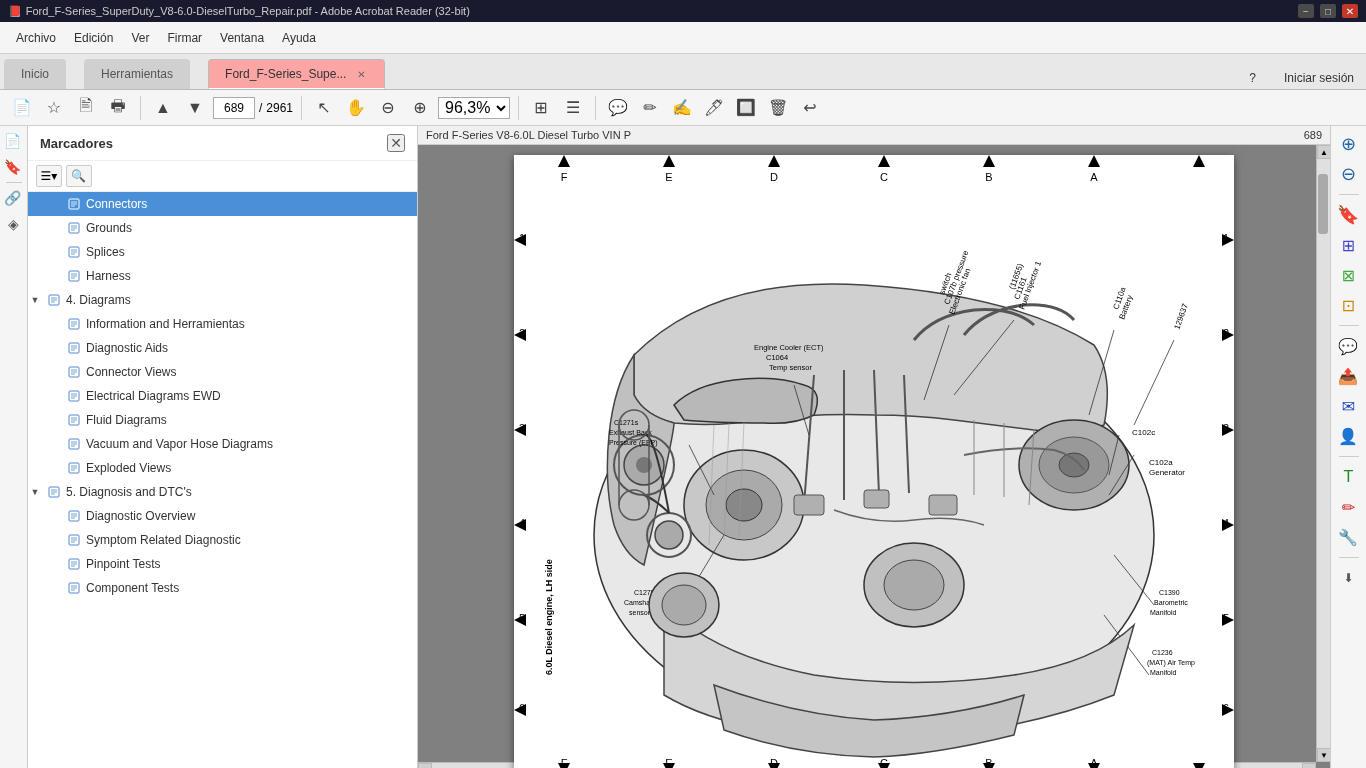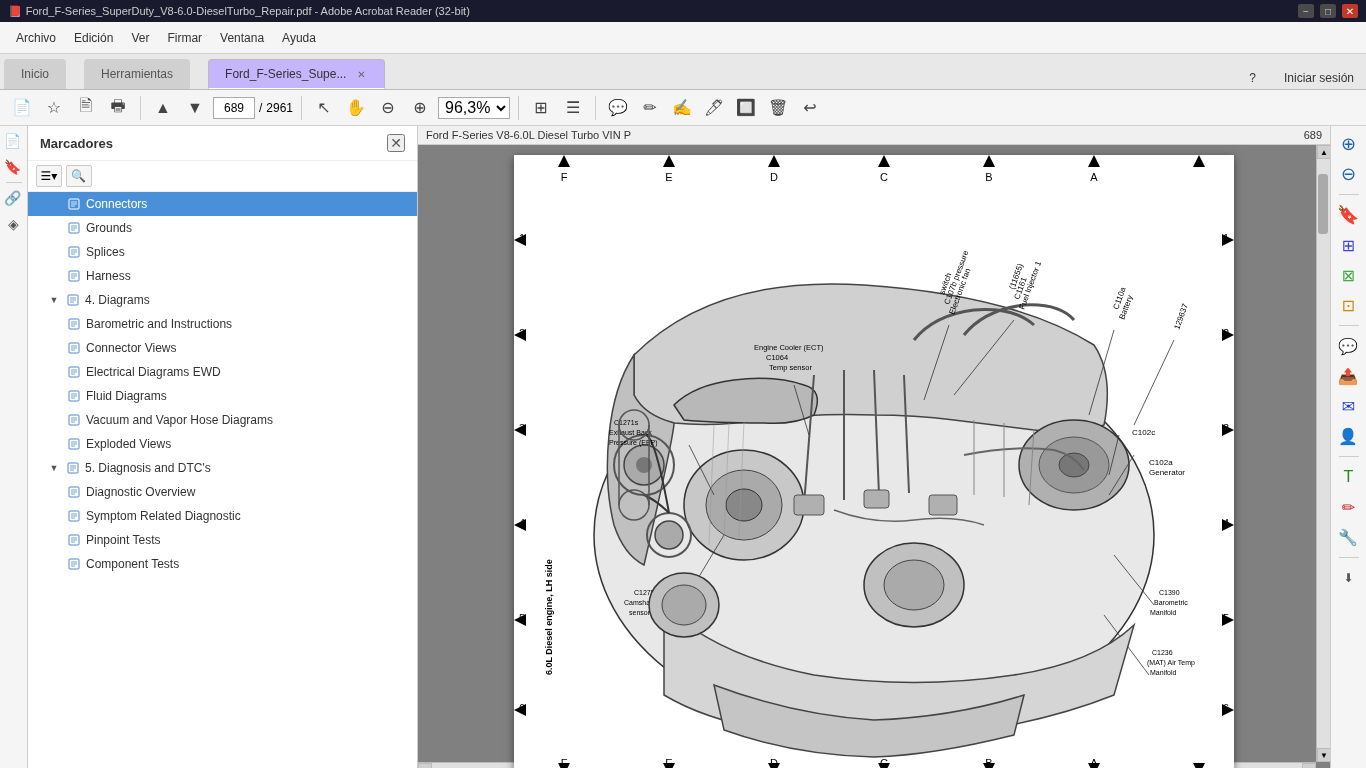--- a/index.html
+++ b/index.html
@@ -67,21 +67,21 @@
       cursor: pointer;
       font-size: 12px;
       border-radius: 4px 4px 0 0;
       border: 1px solid transparent;
     }
     .tab.inactive {
       background: #d0d0d0;
       color: #555;
     }
     .tab.active {
-      background: #c4b5fd;
+      background: #fca5a5;
       color: #333;
       border: 1px solid #bbb;
       border-bottom: 1px solid white;
     }
     .tab-close {
       width: 14px; height: 14px;
       display: flex; align-items: center; justify-content: center;
       border-radius: 50%;
       font-size: 10px;
       color: #666;
@@ -199,21 +199,21 @@
       font-size: 14px;
       color: #555;
     }
     .bookmarks-list {
       overflow-y: auto;
       flex: 1;
     }
     .bookmark-item {
       display: flex;
       align-items: center;
-      padding: 4px 19px;
+      padding: 4px 0;
       cursor: pointer;
       font-size: 12px;
       color: #333;
       gap: 4px;
     }
     .bookmark-item.selected {
       background: #4a90d9;
       color: white;
     }
     .bookmark-item.selected .bm-icon { color: white; }
@@ -503,21 +503,33 @@
         <div class="bookmark-item indent-1">
           <span class="bookmark-expand"></span>
           <span class="bm-icon">
             <svg width="12" height="12" viewBox="0 0 12 12">
               <rect x="1" y="1" width="10" height="10" rx="1" fill="none" stroke="currentColor" stroke-width="1"></rect>
               <line x1="3" y1="4" x2="9" y2="4" stroke="currentColor" stroke-width="0.8"></line>
               <line x1="3" y1="6" x2="9" y2="6" stroke="currentColor" stroke-width="0.8"></line>
               <line x1="3" y1="8" x2="7" y2="8" stroke="currentColor" stroke-width="0.8"></line>
             </svg>
           </span>
-          <span class="bm-label">Barometric and Instructions</span>
+          <span class="bm-label">Information and Herramientas</span>
+        </div>
+        <div class="bookmark-item indent-1">
+          <span class="bookmark-expand"></span>
+          <span class="bm-icon">
+            <svg width="12" height="12" viewBox="0 0 12 12">
+              <rect x="1" y="1" width="10" height="10" rx="1" fill="none" stroke="currentColor" stroke-width="1"></rect>
+              <line x1="3" y1="4" x2="9" y2="4" stroke="currentColor" stroke-width="0.8"></line>
+              <line x1="3" y1="6" x2="9" y2="6" stroke="currentColor" stroke-width="0.8"></line>
+              <line x1="3" y1="8" x2="7" y2="8" stroke="currentColor" stroke-width="0.8"></line>
+            </svg>
+          </span>
+          <span class="bm-label">Diagnostic Aids</span>
         </div>
         <div class="bookmark-item indent-1">
           <span class="bookmark-expand"></span>
           <span class="bm-icon">
             <svg width="12" height="12" viewBox="0 0 12 12">
               <rect x="1" y="1" width="10" height="10" rx="1" fill="none" stroke="currentColor" stroke-width="1"></rect>
               <line x1="3" y1="4" x2="9" y2="4" stroke="currentColor" stroke-width="0.8"></line>
               <line x1="3" y1="6" x2="9" y2="6" stroke="currentColor" stroke-width="0.8"></line>
               <line x1="3" y1="8" x2="7" y2="8" stroke="currentColor" stroke-width="0.8"></line>
             </svg>

